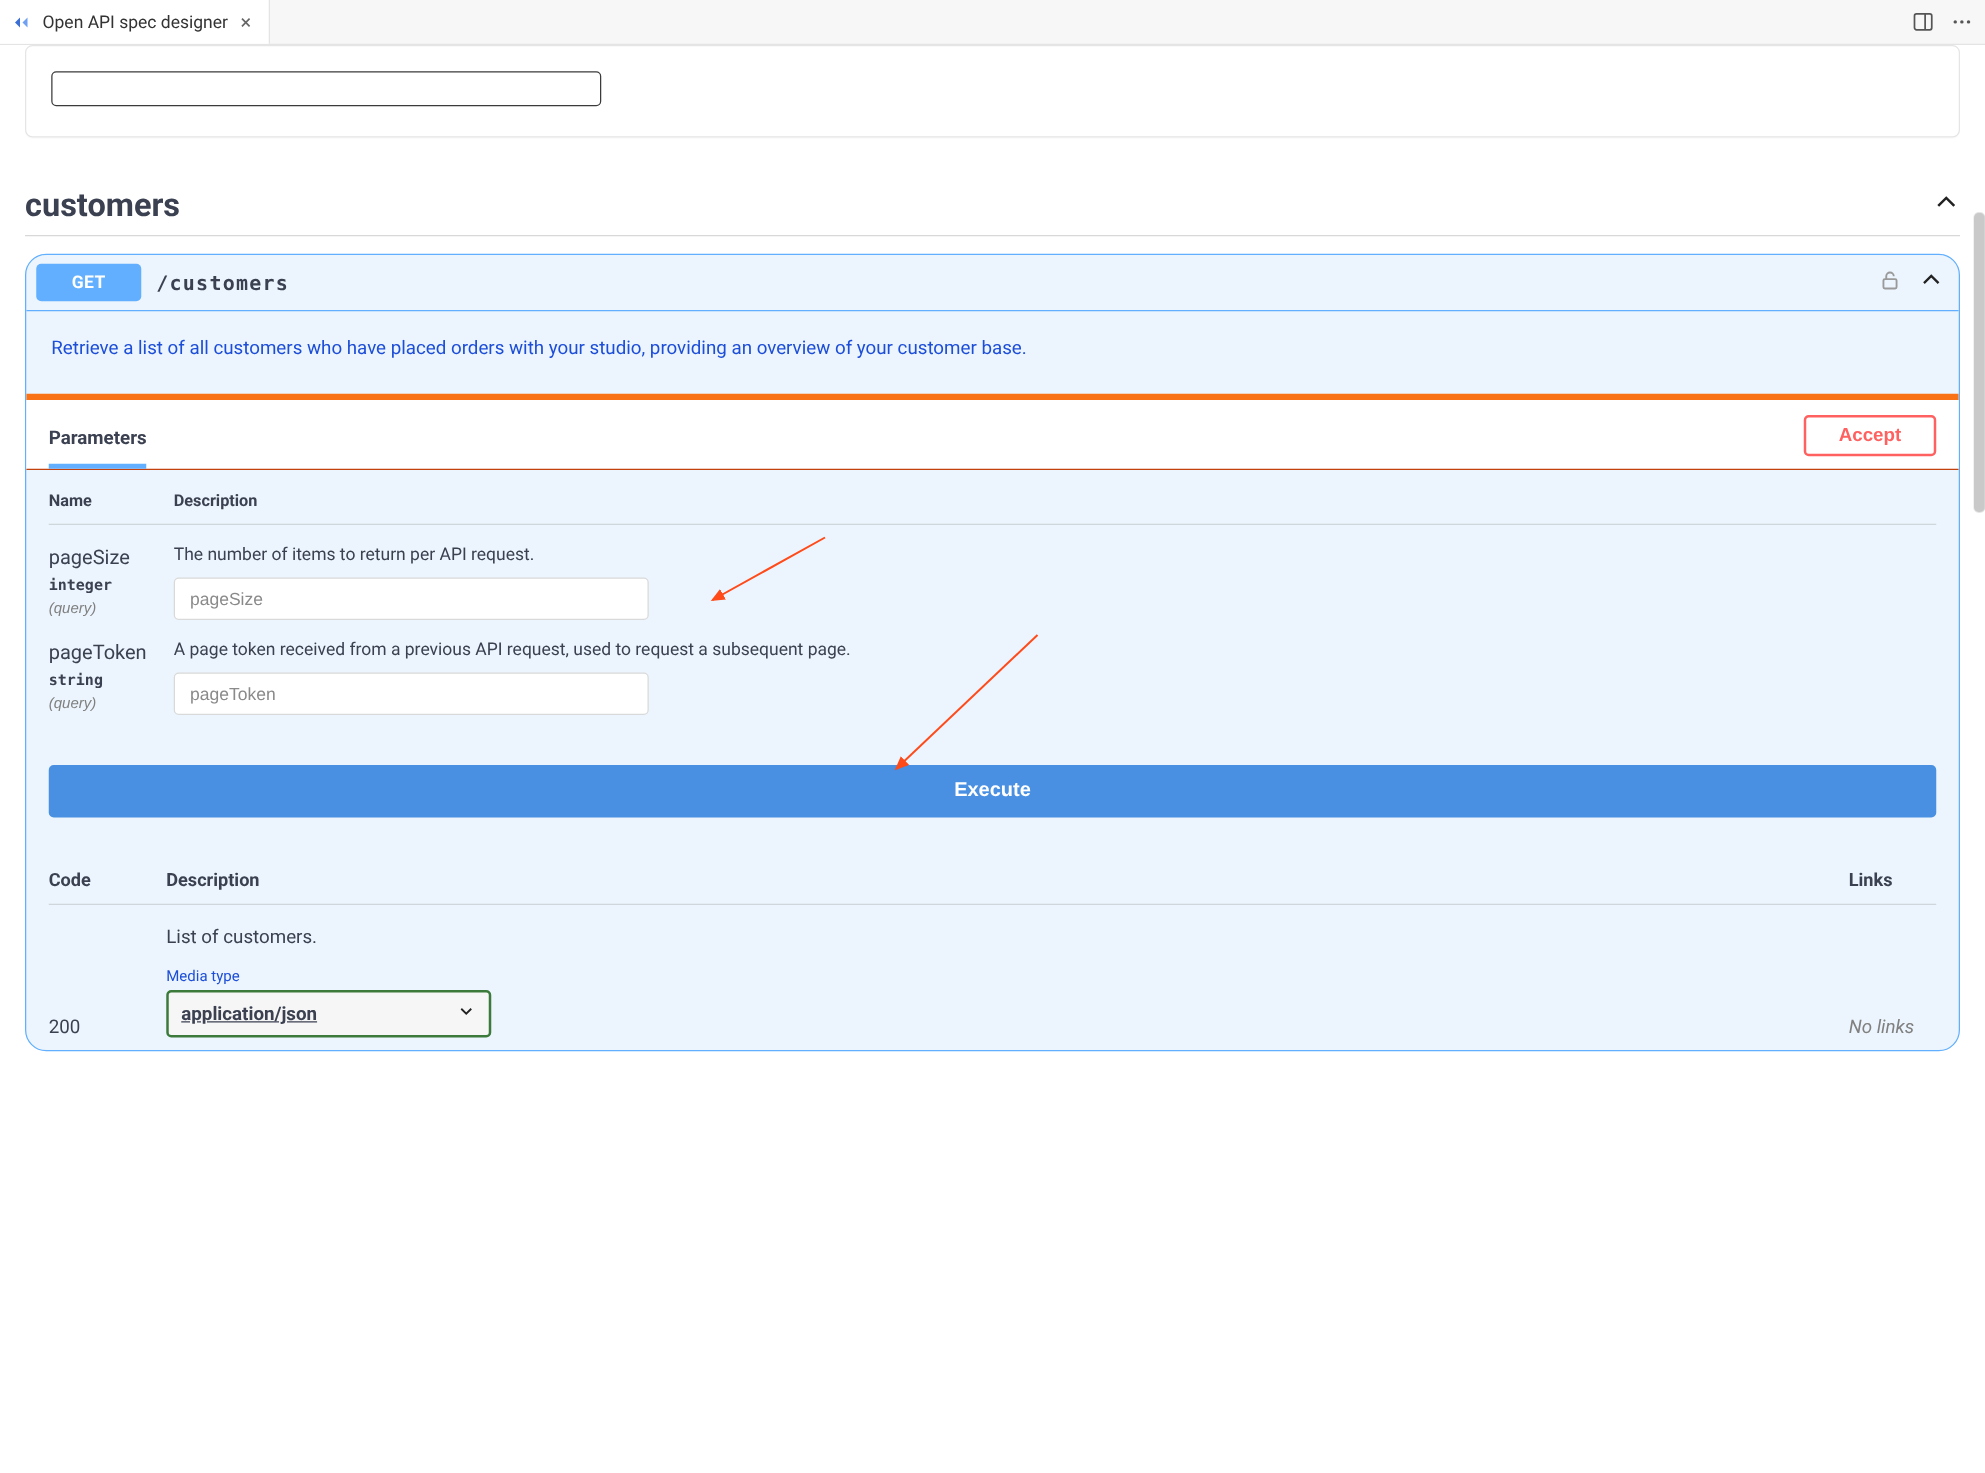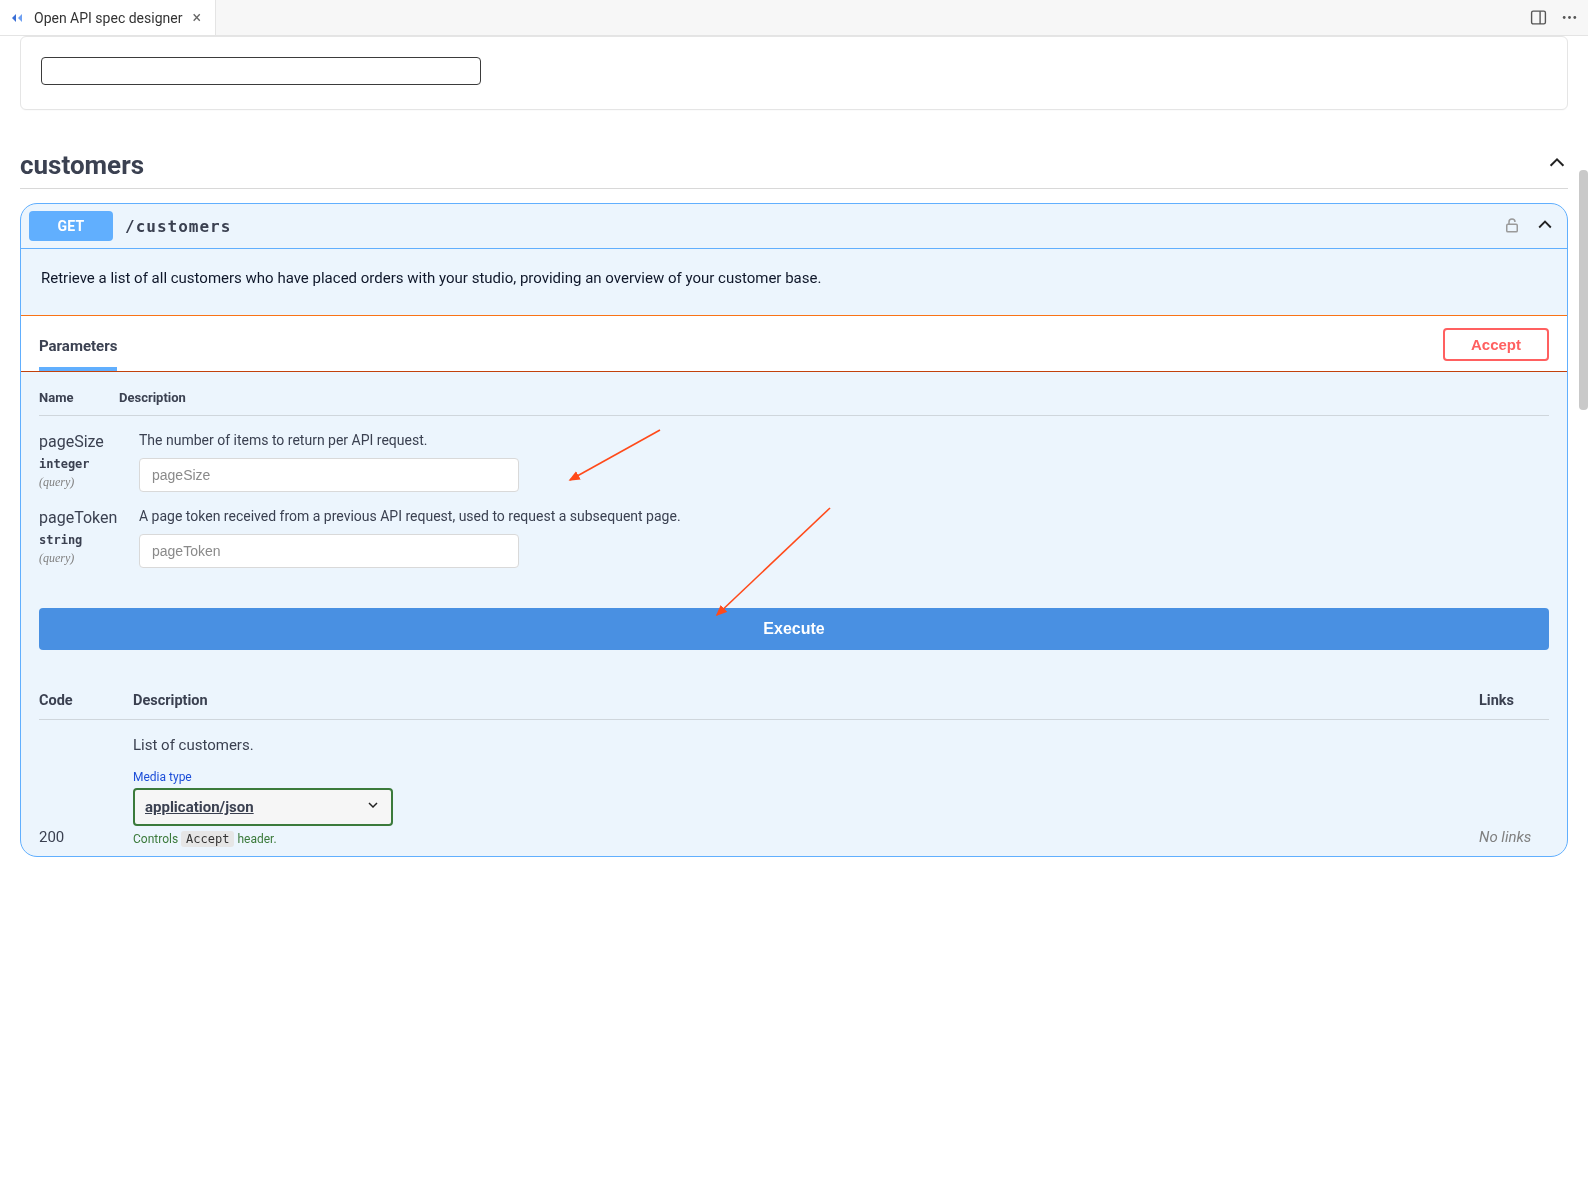--- a/index.html
+++ b/index.html
@@ -116,23 +116,23 @@
     margin-left: auto;
     display: flex; align-items: center; gap: 14px;
     color: #8a8a8a;
   }
   .op-summary-right .chev2 {
     color: #222;
   }
 
   .opblock-desc {
     padding: 20px 20px 28px 20px;
-    color: #0f172a;
+    color: #1d4ed8;
     font-size: 15px;
-    border-bottom: 1px solid #f97316;
+    border-bottom: 5px solid #f97316;
   }
 
   .params-header {
     background: #fff;
     display: flex;
     justify-content: space-between;
     align-items: center;
     padding: 12px 18px 0 18px;
     border-bottom: 1px solid #c2410c;
   }
@@ -162,21 +162,21 @@
     padding: 18px 18px 24px 18px;
   }
   .param-table-head {
     display: flex;
     font-weight: 700;
     font-size: 13px;
     color: #3b4151;
     border-bottom: 1px solid #cfd6dc;
     padding-bottom: 10px;
   }
-  .col-name { width: 80px; flex-shrink: 0; }
+  .col-name { width: 100px; flex-shrink: 0; }
   .col-desc { flex: 1; }
 
   .param-row {
     display: flex;
     padding-top: 16px;
     align-items: flex-start;
   }
   .param-name {
     width: 100px; flex-shrink: 0;
   }
@@ -185,21 +185,21 @@
     color: #3b4151;
   }
   .param-name .ptype {
     font-family: ui-monospace, SFMono-Regular, Menlo, Consolas, monospace;
     font-size: 12px;
     font-weight: 700;
     color: #3b4151;
     margin-top: 6px;
   }
   .param-name .ploc {
-    font-family: Liberation Serif, serif;
+    font-family: Liberation Sans, sans-serif;
     font-size: 12px;
     font-style: italic;
     color: #808080;
     margin-top: 4px;
   }
   .param-desc {
     flex: 1;
     font-size: 14px;
     color: #3b4151;
   }
@@ -435,23 +435,20 @@
           <div>List of customers.</div>
           <div class="media-label">Media type</div>
           <div class="media-select">
             <span class="val">application/json</span>
             <span>
               <svg width="16" height="16" viewBox="0 0 24 24" fill="none" stroke="#222" stroke-width="2.2">
                   <polyline points="6 9 12 15 18 9"></polyline>
                 </svg>
             </span>
           </div>
-          <div class="controls-note">
-            <span>Controls </span><code>Accept</code><span> header.</span>
-          </div>
         </div>
         <div class="col-links">No links</div>
       </div>
     </div>
 
   </div>
 </div>
 
 <svg class="annot" style="left:560px; top:425px;" width="110" height="70">
   <defs>

